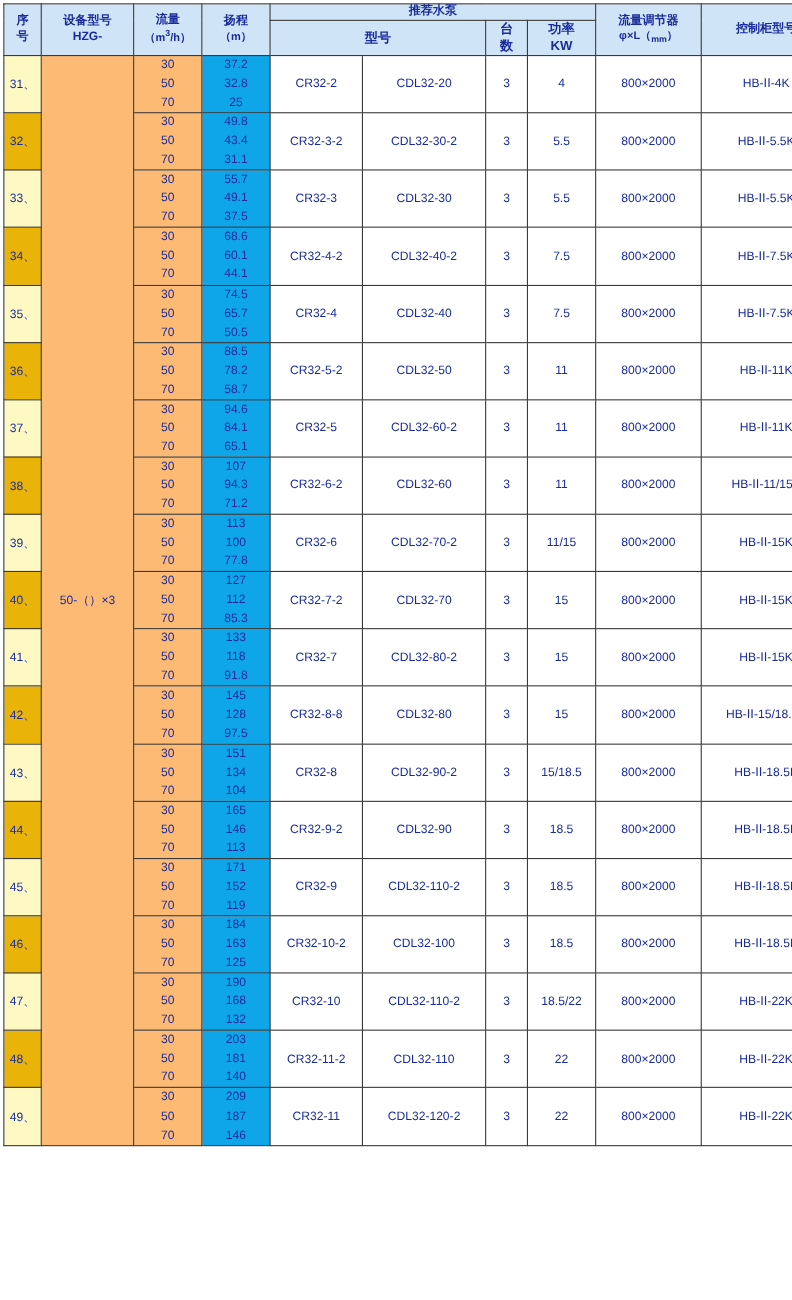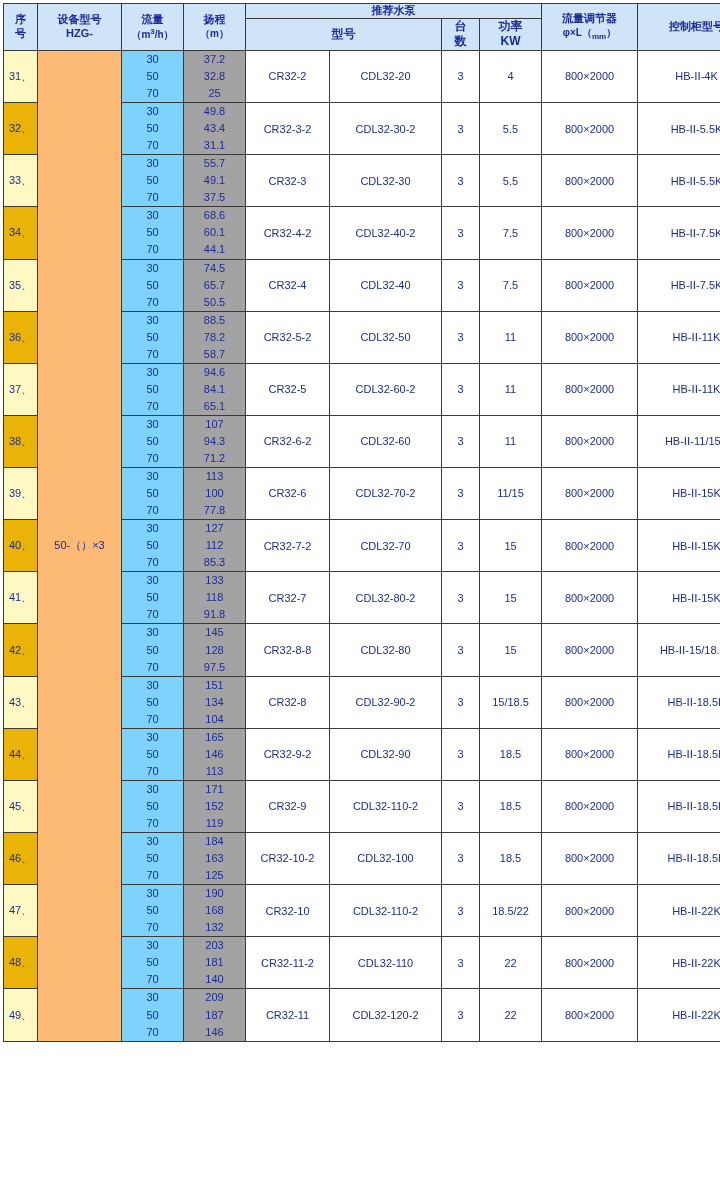--- a/index.html
+++ b/index.html
@@ -53,26 +53,26 @@
   }
   tr.plain td.seq {
     background: #fef9c3;
   }
   td.model-span {
     background: #fdba74;
     font-size: 12px;
     color: #16279c;
   }
   td.flow {
-    background: #7dd3fc;
+    background: #fdba74;
     line-height: 1.55;
     font-size: 11px;
   }
   td.head {
-    background: #a3a3a3;
+    background: #0ea5e9;
     line-height: 1.55;
     font-size: 11px;
   }
   td.cell {
     background: #ffffff;
     font-size: 11px;
     line-height: 1.3;
   }
   .stack span {
     display: block;

